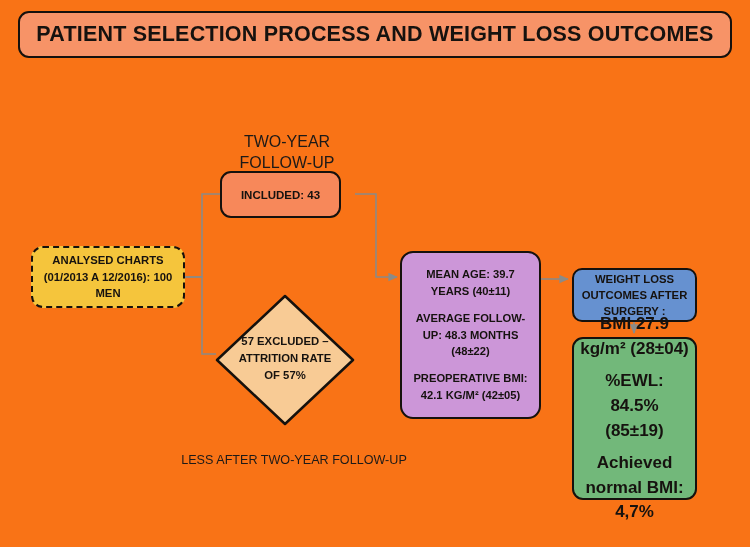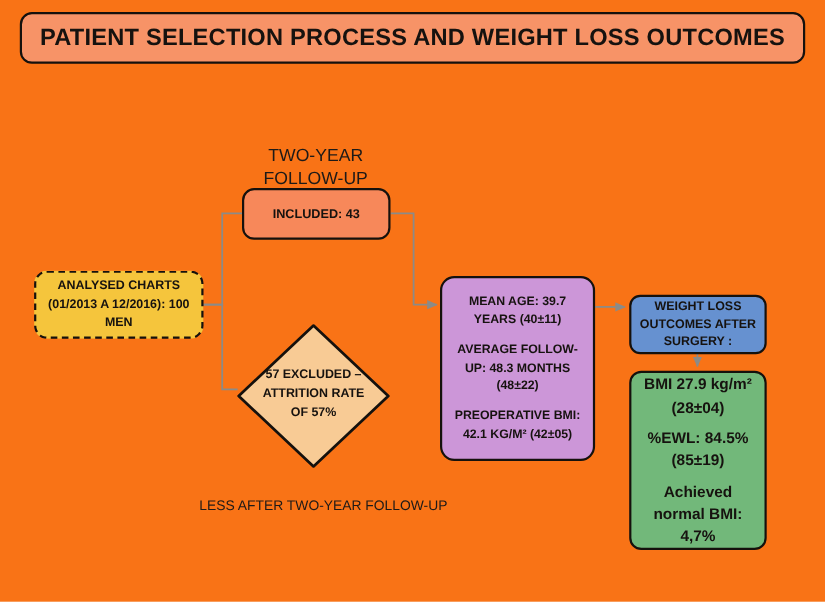--- a/index.html
+++ b/index.html
@@ -66,21 +66,21 @@
     font-size: 11.3px;
     font-weight: bold;
     line-height: 1.45;
     padding: 2px 6px;
   }
 
   
   #node-included {
     left: 220px;
     top: 171px;
-    width: 135px;
+    width: 121px;
     height: 47px;
     background: #f7885a;
     border: 2.5px solid #15110d;
     border-radius: 11px;
     font-size: 11.5px;
     font-weight: bold;
   }
 
   
   #label-two-year {
@@ -168,21 +168,21 @@
 
   
   #node-results {
     left: 572px;
     top: 337px;
     width: 125px;
     height: 163px;
     background: #72b87a;
     border: 2.5px solid #15110d;
     border-radius: 11px;
-    font-size: 14px;
+    font-size: 17px;
     font-weight: bold;
     line-height: 1.45;
     padding: 4px 5px;
     flex-direction: column;
   }
   #node-results .grp { margin: 4px 0; }
 </style>
 </head>
 <body>
 

